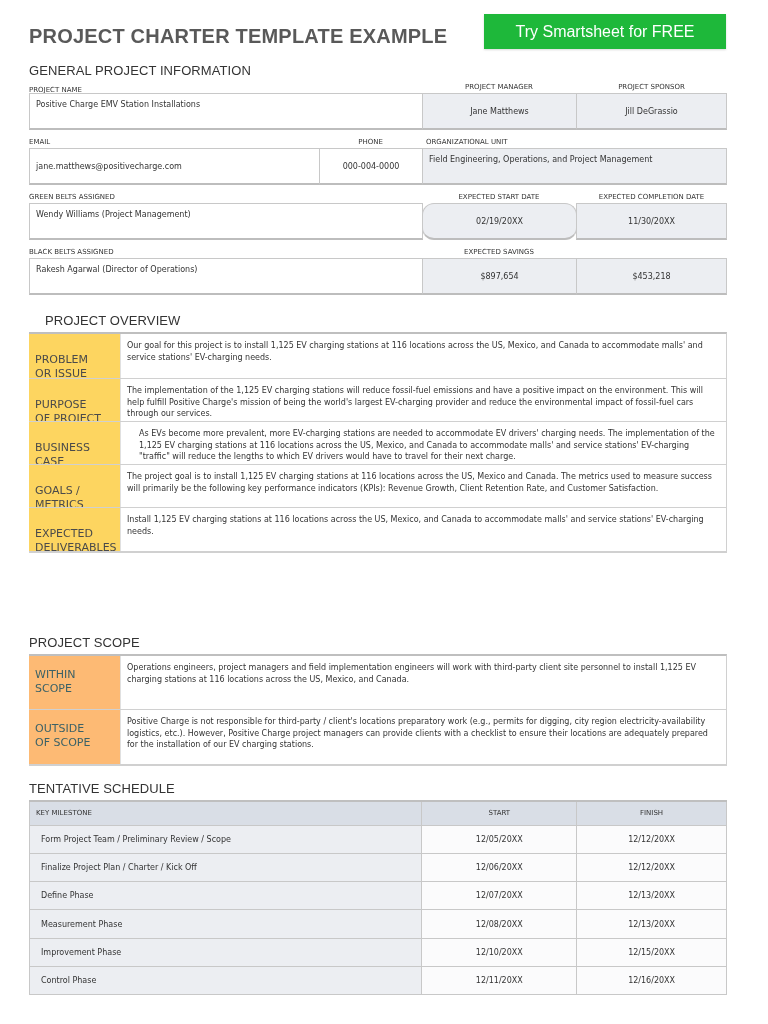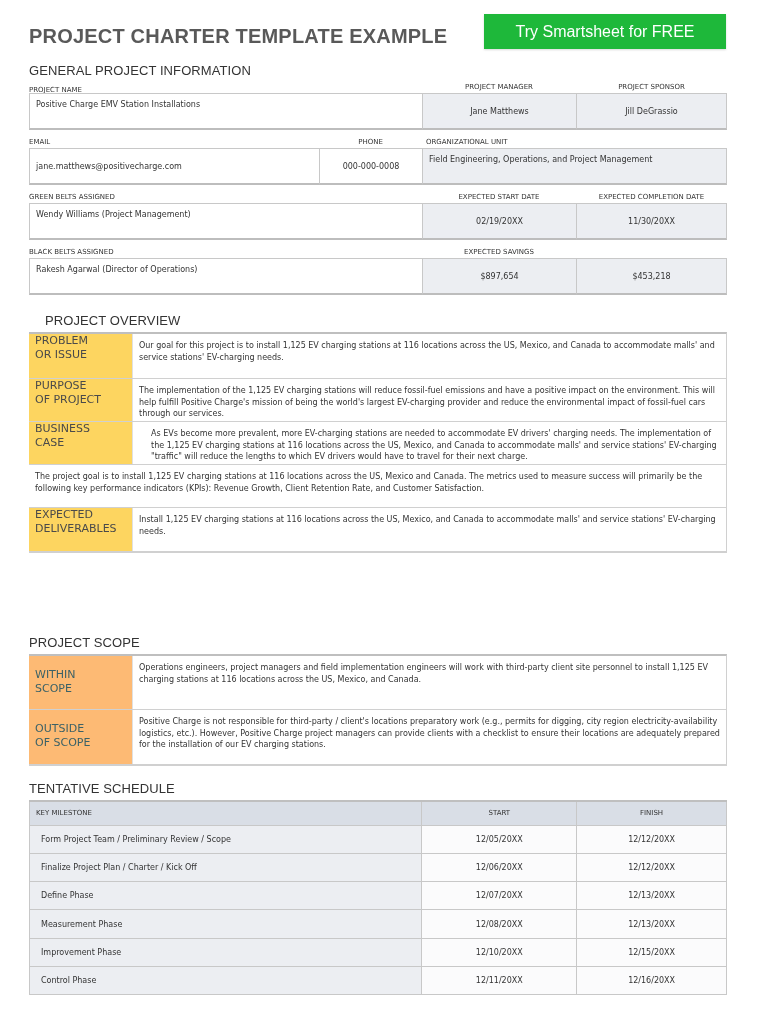--- a/index.html
+++ b/index.html
@@ -39,21 +39,21 @@
     .field.vcenter { display: flex; align-items: center; }
 
     .ov-table {
       position: absolute; left: 29px; width: 698px;
       border-top: 2px solid #bfbfbf; border-bottom: 2px solid #d0d0d0;
       border-right: 1px solid #d0d0d0;
     }
     .ov-row { display: flex; border-bottom: 1px solid #d0d0d0; overflow: hidden; }
     .ov-row:last-child { border-bottom: none; }
     .ov-key {
-      width: 104px; flex: none; padding: 0 6px; font-size: 11px; line-height: 14px;
+      width: 92px; flex: none; padding: 19px 6px; font-size: 11px; line-height: 14px;
       font-family: "DejaVu Sans", sans-serif; color: #4a4a4a; text-transform: uppercase;
       border-right: 1px solid #e0e0e0;
     }
     .ov-key.yellow { background: #fdd560; }
     .ov-key.cyan { background: #fdba74; color: #3b6166; }
     .ov-val {
       flex: 1; padding: 6px 6px; font-size: 8px; line-height: 11.5px; color: #333;
       overflow: hidden;
     }
 
@@ -85,28 +85,28 @@
 <div class="lbl center" style="left:422px; top:83px; width:154px;">PROJECT MANAGER</div>
 <div class="lbl center" style="left:576px; top:83px; width:151px;">PROJECT SPONSOR</div>
 <div class="field" style="left:29px; top:93px; width:394px; height:37px;">Positive Charge EMV Station Installations</div>
 <div class="field shade center" style="left:422px; top:93px; width:155px; height:37px;">Jane Matthews</div>
 <div class="field shade center" style="left:576px; top:93px; width:151px; height:37px;">Jill DeGrassio</div>
 
 <div class="lbl" style="left:29px; top:138px;">EMAIL</div>
 <div class="lbl center" style="left:319px; top:138px; width:103px;">PHONE</div>
 <div class="lbl" style="left:426px; top:138px;">ORGANIZATIONAL UNIT</div>
 <div class="field vcenter" style="left:29px; top:148px; width:291px; height:37px;">jane.matthews@positivecharge.com</div>
-<div class="field center" style="left:319px; top:148px; width:104px; height:37px;">000-000-0008</div>
+<div class="field center" style="left:319px; top:148px; width:104px; height:37px;">000-004-0000</div>
 <div class="field shade" style="left:422px; top:148px; width:305px; height:37px;">Field Engineering, Operations, and Project Management</div>
 
 <div class="lbl" style="left:29px; top:193px;">GREEN BELTS ASSIGNED</div>
 <div class="lbl center" style="left:422px; top:193px; width:154px;">EXPECTED START DATE</div>
 <div class="lbl center" style="left:576px; top:193px; width:151px;">EXPECTED COMPLETION DATE</div>
 <div class="field" style="left:29px; top:203px; width:394px; height:37px;">Wendy Williams (Project Management)</div>
-<div class="field shade center" style="left:422px; top:203px; width:155px; height:37px;">02/19/20XX</div>
+<div class="field shade center" style="left:422px; top:203px; width:155px; height:37px;border-radius:12px;">02/19/20XX</div>
 <div class="field shade center" style="left:576px; top:203px; width:151px; height:37px;">11/30/20XX</div>
 
 <div class="lbl" style="left:29px; top:248px;">BLACK BELTS ASSIGNED</div>
 <div class="lbl center" style="left:422px; top:248px; width:154px;">EXPECTED SAVINGS</div>
 <div class="lbl center" style="left:576px; top:260px; width:151px;font-family:Liberation Serif, serif;">ESTIMATED COSTS</div>
 <div class="field" style="left:29px; top:258px; width:394px; height:37px;">Rakesh Agarwal (Director of Operations)</div>
 <div class="field shade center" style="left:422px; top:258px; width:155px; height:37px;">$897,654</div>
 <div class="field shade center" style="left:576px; top:258px; width:151px; height:37px;">$453,218</div>
 
 <div class="section-title" style="top:313px;margin-left:16px;">PROJECT OVERVIEW</div>
@@ -117,20 +117,21 @@
   </div>
   <div class="ov-row" style="height:43px;">
     <div class="ov-key yellow"><span>PURPOSE</span><br><span>OF PROJECT</span></div>
     <div class="ov-val">The implementation of the 1,125 EV charging stations will reduce fossil-fuel emissions and have a positive impact on the environment. This will help fulfill Positive Charge's mission of being the world's largest EV-charging provider and reduce the environmental impact of fossil-fuel cars through our services.</div>
   </div>
   <div class="ov-row" style="height:43px;gap:12px;">
     <div class="ov-key yellow"><span>BUSINESS</span><br><span>CASE</span></div>
     <div class="ov-val">As EVs become more prevalent, more EV-charging stations are needed to accommodate EV drivers' charging needs. The implementation of the 1,125 EV charging stations at 116  locations across the US, Mexico, and Canada to accommodate malls' and service stations' EV-charging "traffic" will reduce the lengths to which EV drivers would have to travel for their next charge.</div>
   </div>
   <div class="ov-row" style="height:43px;">
+    <div class="ov-key yellow"><span>GOALS /</span><br><span>METRICS</span></div>
     <div class="ov-val">The project goal is to install 1,125 EV charging stations at 116  locations across the US, Mexico and Canada. The metrics used to measure success will primarily be the following key performance indicators (KPIs): Revenue Growth, Client Retention Rate, and Customer Satisfaction.</div>
   </div>
   <div class="ov-row" style="height:43px;">
     <div class="ov-key yellow"><span>EXPECTED</span><br><span>DELIVERABLES</span></div>
     <div class="ov-val">Install 1,125 EV charging stations at 116  locations across the US, Mexico, and Canada to accommodate malls' and service stations' EV-charging needs.</div>
   </div>
 </div>
 
 <div class="section-title" style="top:635px;">PROJECT SCOPE</div>
 <div class="ov-table" style="top:654px;">

